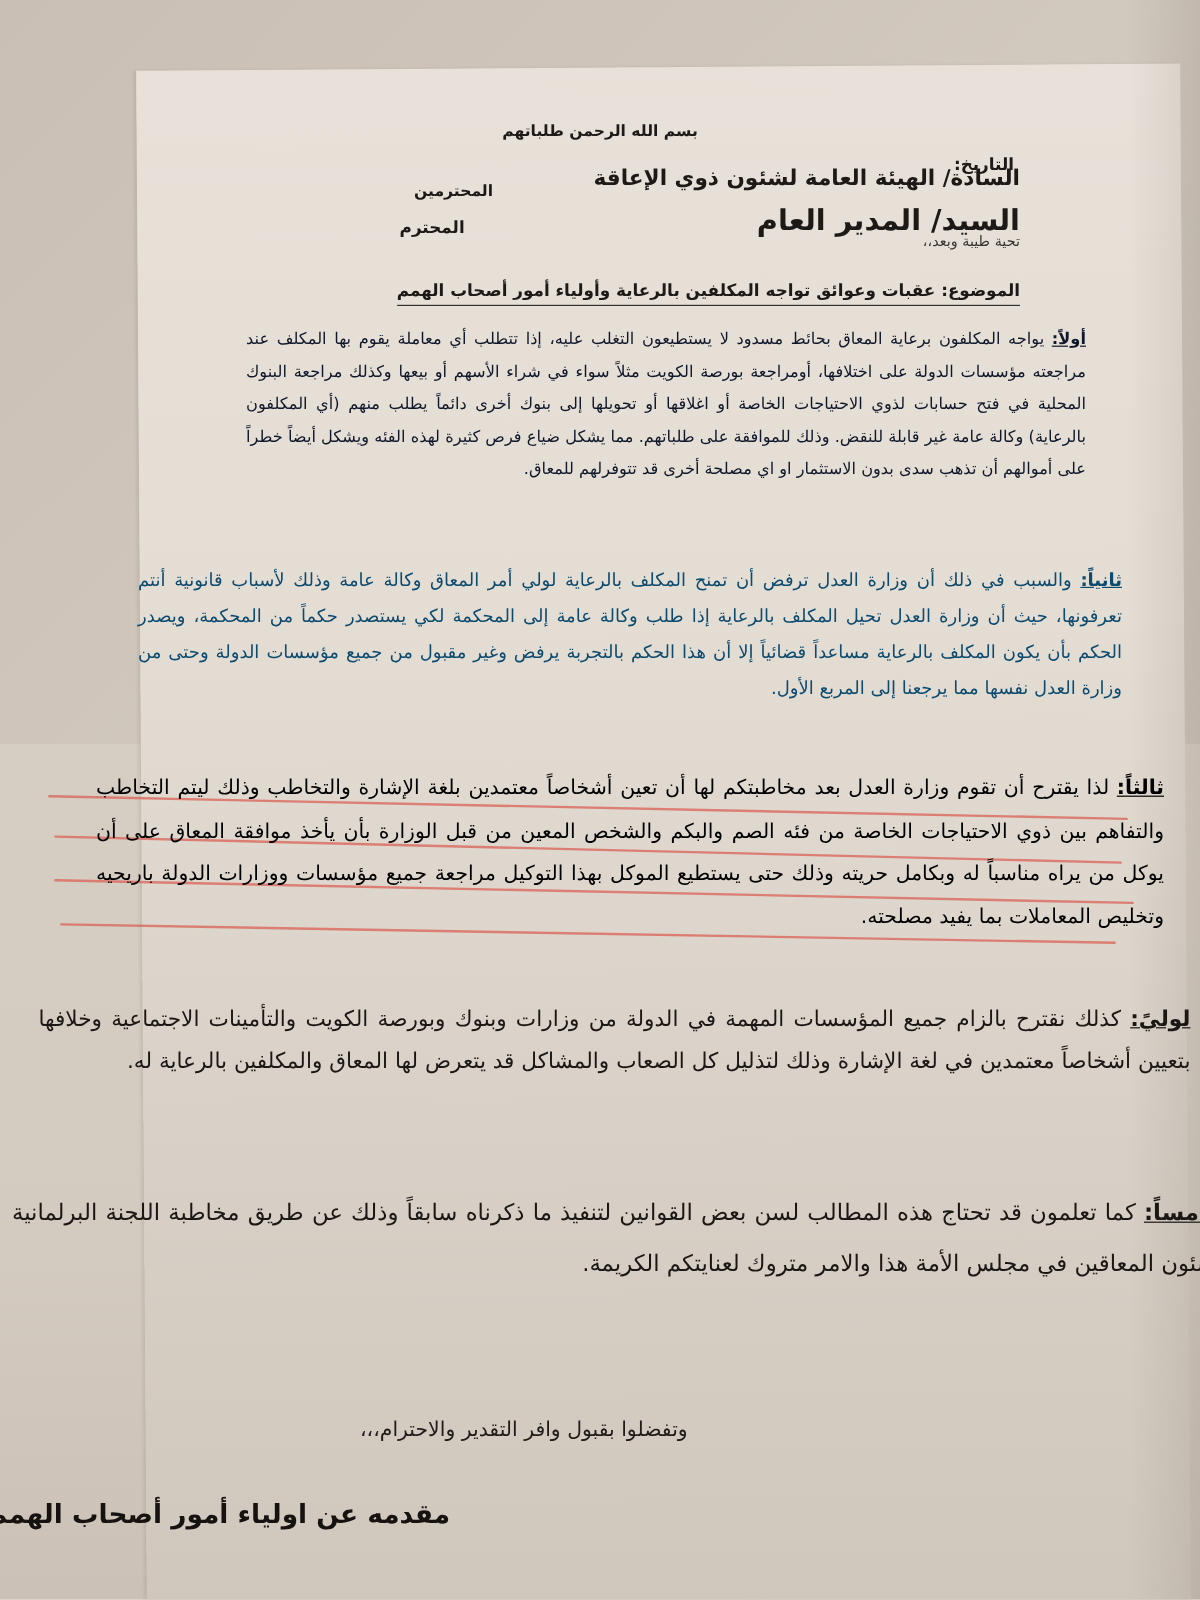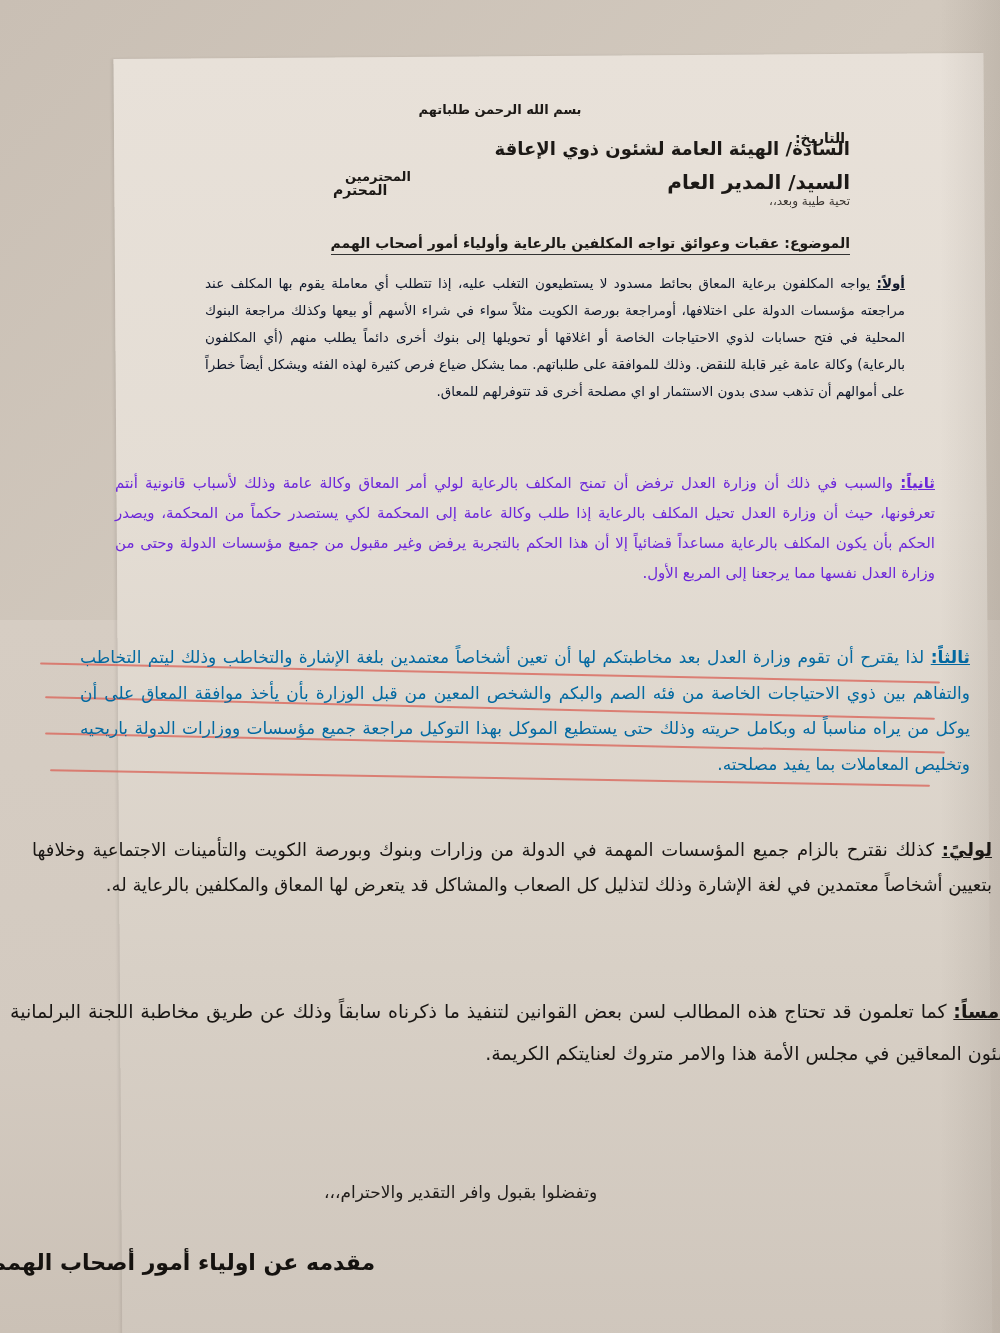--- a/index.html
+++ b/index.html
@@ -15,34 +15,34 @@
       box-shadow: -2px 0 3px rgba(0,0,0,0.08);
     }
     .paper-lower {
       position:absolute; left:0; top:620px; width:1000px; height:713px;
       background: linear-gradient(180deg,#d6cdc3 0%,#d3cac0 60%,#cbc1b6 100%);
     }
     .page { position:absolute; left:0; top:0; width:1000px; height:1333px; direction:rtl; color:#1c1916; }
     .basmala { position:absolute; top:102px; left:380px; width:240px; text-align:center; font-weight:bold; font-size:13px; }
     .date { position:absolute; top:130px; right:155px; font-weight:bold; font-size:14px;text-align:right; }
     .to1 { position:absolute; top:138px; right:150px; font-weight:bold; font-size:18px; }
-    .hon1 { position:absolute; top:152px; left:345px; font-weight:bold; font-size:13px; direction:rtl;margin-top:17px; }
-    .to2 { position:absolute; top:170px; right:150px; font-weight:bold; font-size:20px; }
+    .hon1 { position:absolute; top:152px; left:345px; font-weight:bold; font-size:13px; direction:rtl; }
+    .to2 { position:absolute; top:170px; right:150px; font-weight:bold; font-size:24px; }
     .hon2 { position:absolute; top:182px; left:333px; font-weight:bold; font-size:14px; }
     .greeting { position:absolute; top:194px; right:150px; font-size:12px; color:#3a3530; }
     .subject { position:absolute; top:235px; right:150px; font-weight:bold; font-size:14px; padding-bottom:3px; border-bottom:1.5px solid #333; }
     .para { position:absolute; text-align:justify; text-align-last:right; direction:rtl; }
     .p1 { top:270px; right:95px; width:700px; font-size:13.5px; line-height:27px; color:#0f172a; }
-    .p2 { top:468px; right:65px; width:820px; font-size:15px; line-height:30px; color:#6d28d9; }
-    .p3 { top:640px; right:30px; width:890px; font-size:17px; line-height:35.5px; color:#0369a1; }
+    .p2 { top:468px; right:65px; width:820px; font-size:15px; line-height:30px; color:#0c4a6e; }
+    .p3 { top:640px; right:30px; width:890px; font-size:17px; line-height:35.5px; color:#000000; }
     .p4 { top:832px; right:8px; width:960px; font-size:18px; line-height:35px; color:#1a1714; }
     .p5 { top:990px; right:-20px; width:1010px; font-size:19px; line-height:42px; color:#1a1714; }
     .lbl { font-weight:bold; text-decoration:underline; }
     .hl-line { position:absolute; height:2px; background:#d9685c; opacity:0.8; border-radius:2px; }
-    .closing { position:absolute; top:1182px; left:324px; font-size:17px; direction:rtl; color:#1f1b18; }
+    .closing { position:absolute; top:1182px; left:300px; font-size:17px; direction:rtl; color:#1f1b18; }
     .signature { position:absolute; top:1250px; left:-10px; font-weight:bold; font-size:22px; direction:rtl; white-space:nowrap; color:#15120f; }
     .shadow-right { position:absolute; right:0; top:0; width:60px; height:1333px; background:linear-gradient(90deg,rgba(0,0,0,0) 0%,rgba(80,70,60,0.12) 100%); }
   </style>
 </head>
 <body>
 
 <div class="paper-lower"></div>
 <div class="paper"></div>
 <div class="shadow-right"></div>
 

